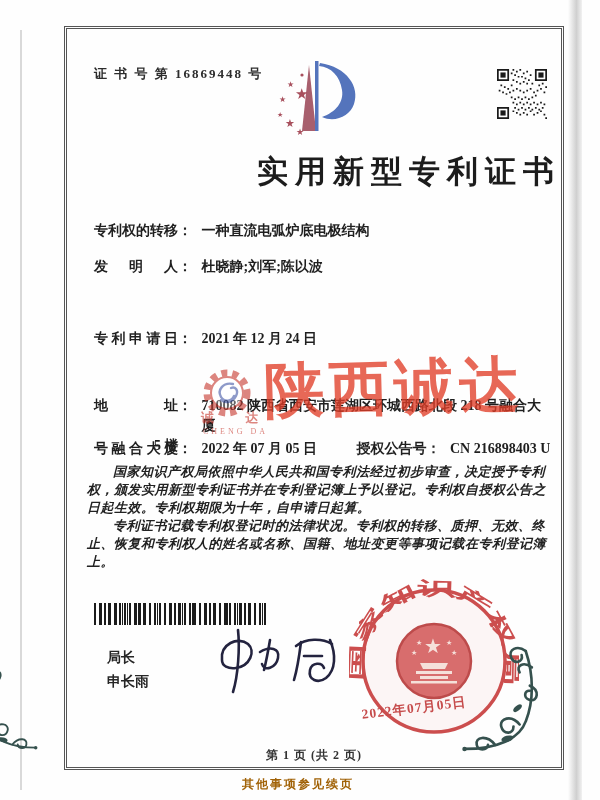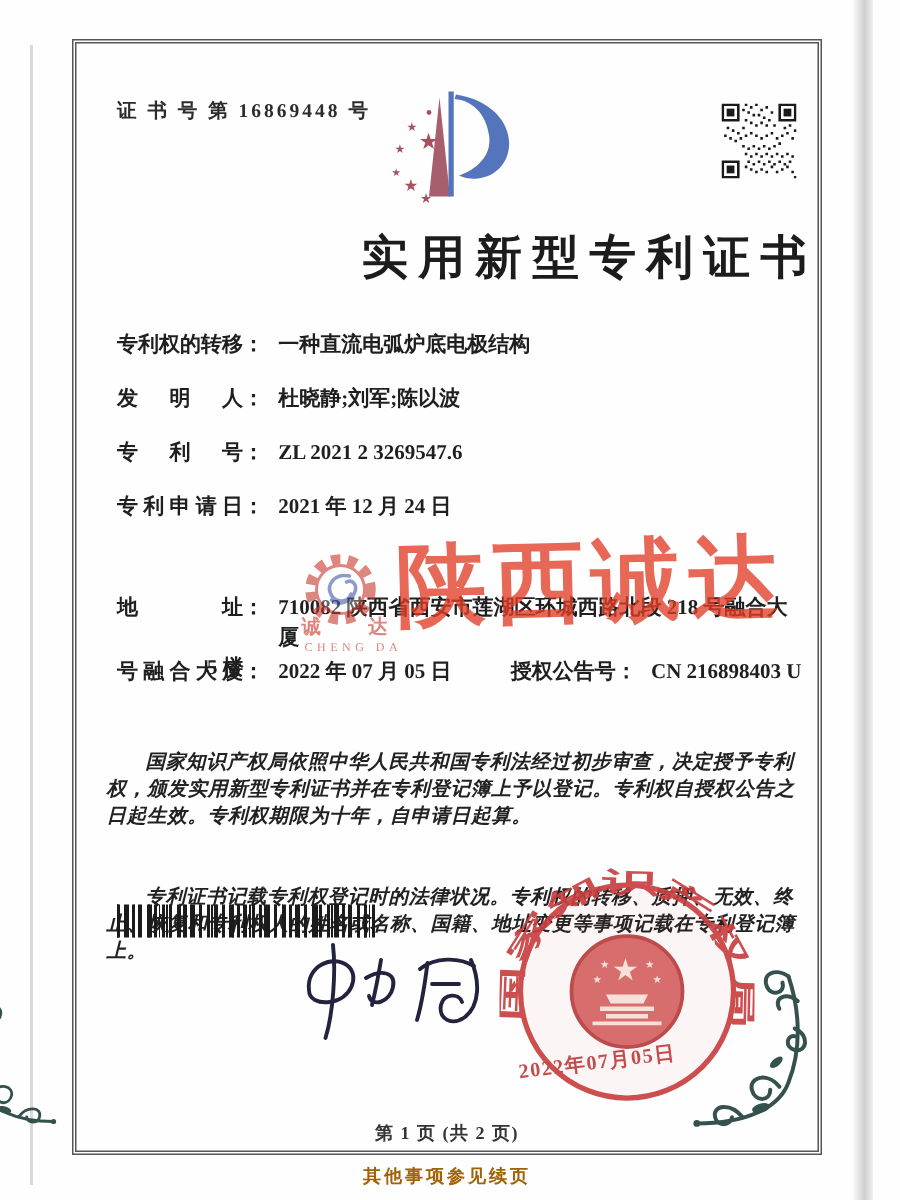--- a/index.html
+++ b/index.html
@@ -4,21 +4,21 @@
 <style>
   * { margin:0; padding:0; box-sizing:border-box; }
   html,body { width:600px; height:800px; background:#ffffff; overflow:hidden;
               font-family:"Liberation Serif","DejaVu Serif",serif; }
   .scan { position:relative; width:600px; height:800px; background:#fefefe; }
   
   .edge-right { position:absolute; right:18px; top:0; width:14px; height:800px;
     background:linear-gradient(90deg, rgba(120,120,120,0) 0%, rgba(120,120,120,.35) 60%, rgba(170,170,170,.15) 100%); }
   .edge-left { position:absolute; left:20px; top:30px; width:2px; height:760px; background:rgba(150,150,150,.35); }
 
-  .frame { position:absolute; left:48px; top:26px; width:500px; height:744px;
+  .frame { position:absolute; left:64px; top:26px; width:500px; height:744px;
            border:3px double #555; background:transparent; }
 
   .certno { position:absolute; left:27px; top:36px; font-size:13px; font-weight:bold;
             letter-spacing:2px; color:#2c2c2c; }
 
   .logo { position:absolute; left:198px; top:28px; width:100px; height:92px; }
   .qr   { position:absolute; left:430px; top:40px; width:50px; height:50px; }
 
   .title { position:absolute; left:0; top:122px; width:100%; text-align:right;
            font-size:31px; font-weight:bold; letter-spacing:7px; color:#1c1c1c; }
@@ -28,21 +28,21 @@
   .flabel { display:inline-block; width:84px; text-align:justify; text-align-last:justify;
             vertical-align:top; }
   .colon { display:inline-block; vertical-align:top; }
   .fvalue { display:inline-block; margin-left:6px; vertical-align:top; }
   .fvalue2 { display:block; margin-left:60px; }
   .addrval { white-space:normal; width:352px; }
   .grant2 { margin-left:36px; }
 
   .paras { position:absolute; left:20px; top:434px; width:466px; font-size:13px;
            line-height:18px; color:#222; font-style:italic; font-weight:bold; }
-  .paras p { text-indent:2em; letter-spacing:.5px;margin-top:36px; }
+  .paras p { text-indent:2em; letter-spacing:.5px; }
 
   .barcode { position:absolute; left:27px; top:574px; width:172px; height:22px;
     background:
       repeating-linear-gradient(90deg,#1b1b1b 0 2px,transparent 2px 5px),
       repeating-linear-gradient(90deg,#1b1b1b 0 1px,transparent 1px 7px),
       repeating-linear-gradient(90deg,#1b1b1b 0 1px,transparent 1px 11px); }
 
   .signer { position:absolute; left:40px; top:617px; font-size:14px; font-weight:bold;
             color:#262626; line-height:24px; }
   .signature { position:absolute; left:137px; top:589px; width:150px; height:85px; }
@@ -104,24 +104,20 @@
     <h1 class="title">实用新型专利证书</h1>
 
     <div class="row" style="top:192px">
       <span class="flabel">专利权的转移</span><span class="colon">：</span>
       <span class="fvalue">一种直流电弧炉底电极结构</span>
     </div>
     <div class="row" style="top:228px">
       <span class="flabel">发明人</span><span class="colon">：</span>
       <span class="fvalue">杜晓静;刘军;陈以波</span>
     </div>
-    <div class="row" style="top:264px">
-      <span class="flabel">专利号</span><span class="colon">：</span>
-      <span class="fvalue">ZL 2021 2 3269547.6</span>
-    </div>
     <div class="row" style="top:300px">
       <span class="flabel">专利申请日</span><span class="colon">：</span>
       <span class="fvalue">2021 年 12 月 24 日</span>
     </div>
     <div class="row" style="top:367px">
       <span class="flabel">地址</span><span class="colon">：</span>
       <span class="fvalue addrval">710082 陕西省西安市莲湖区环城西路北段 218 号融合大厦</span>
       <span class="fvalue2">5 楼</span>
     </div>
     <div class="row" style="top:410px">
@@ -131,20 +127,24 @@
       <span class="fvalue">CN 216898403 U</span>
     </div>
 
     <div class="paras">
       <p>国家知识产权局依照中华人民共和国专利法经过初步审查，决定授予专利权，颁发实用新型专利证书并在专利登记簿上予以登记。专利权自授权公告之日起生效。专利权期限为十年，自申请日起算。</p>
       <p>专利证书记载专利权登记时的法律状况。专利权的转移、质押、无效、终止、恢复和专利权人的姓名或名称、国籍、地址变更等事项记载在专利登记簿上。</p>
     </div>
 
     <div class="barcode"></div>
 
+    <div class="signer">
+      <div>局长</div>
+      <div>申长雨</div>
+    </div>
 
     <svg class="signature" viewBox="0 0 150 85">
       <g fill="none" stroke="#23233f" stroke-width="2.6" stroke-linecap="round">
         <path d="M18,42 C16,26 34,18 44,26 C52,33 46,48 32,50 C24,51 18,48 18,42"></path>
         <path d="M34,12 C36,30 34,58 29,74"></path>
         <path d="M66,22 C64,34 62,44 60,52"></path>
         <path d="M56,34 C66,28 76,30 74,40 C72,50 60,54 58,46"></path>
         <path d="M92,28 C102,20 118,20 128,26"></path>
         <path d="M97,24 C95,40 93,52 90,62"></path>
         <path d="M126,22 C132,36 132,52 122,60 C114,66 104,62 106,52 C108,44 118,44 120,50"></path>

